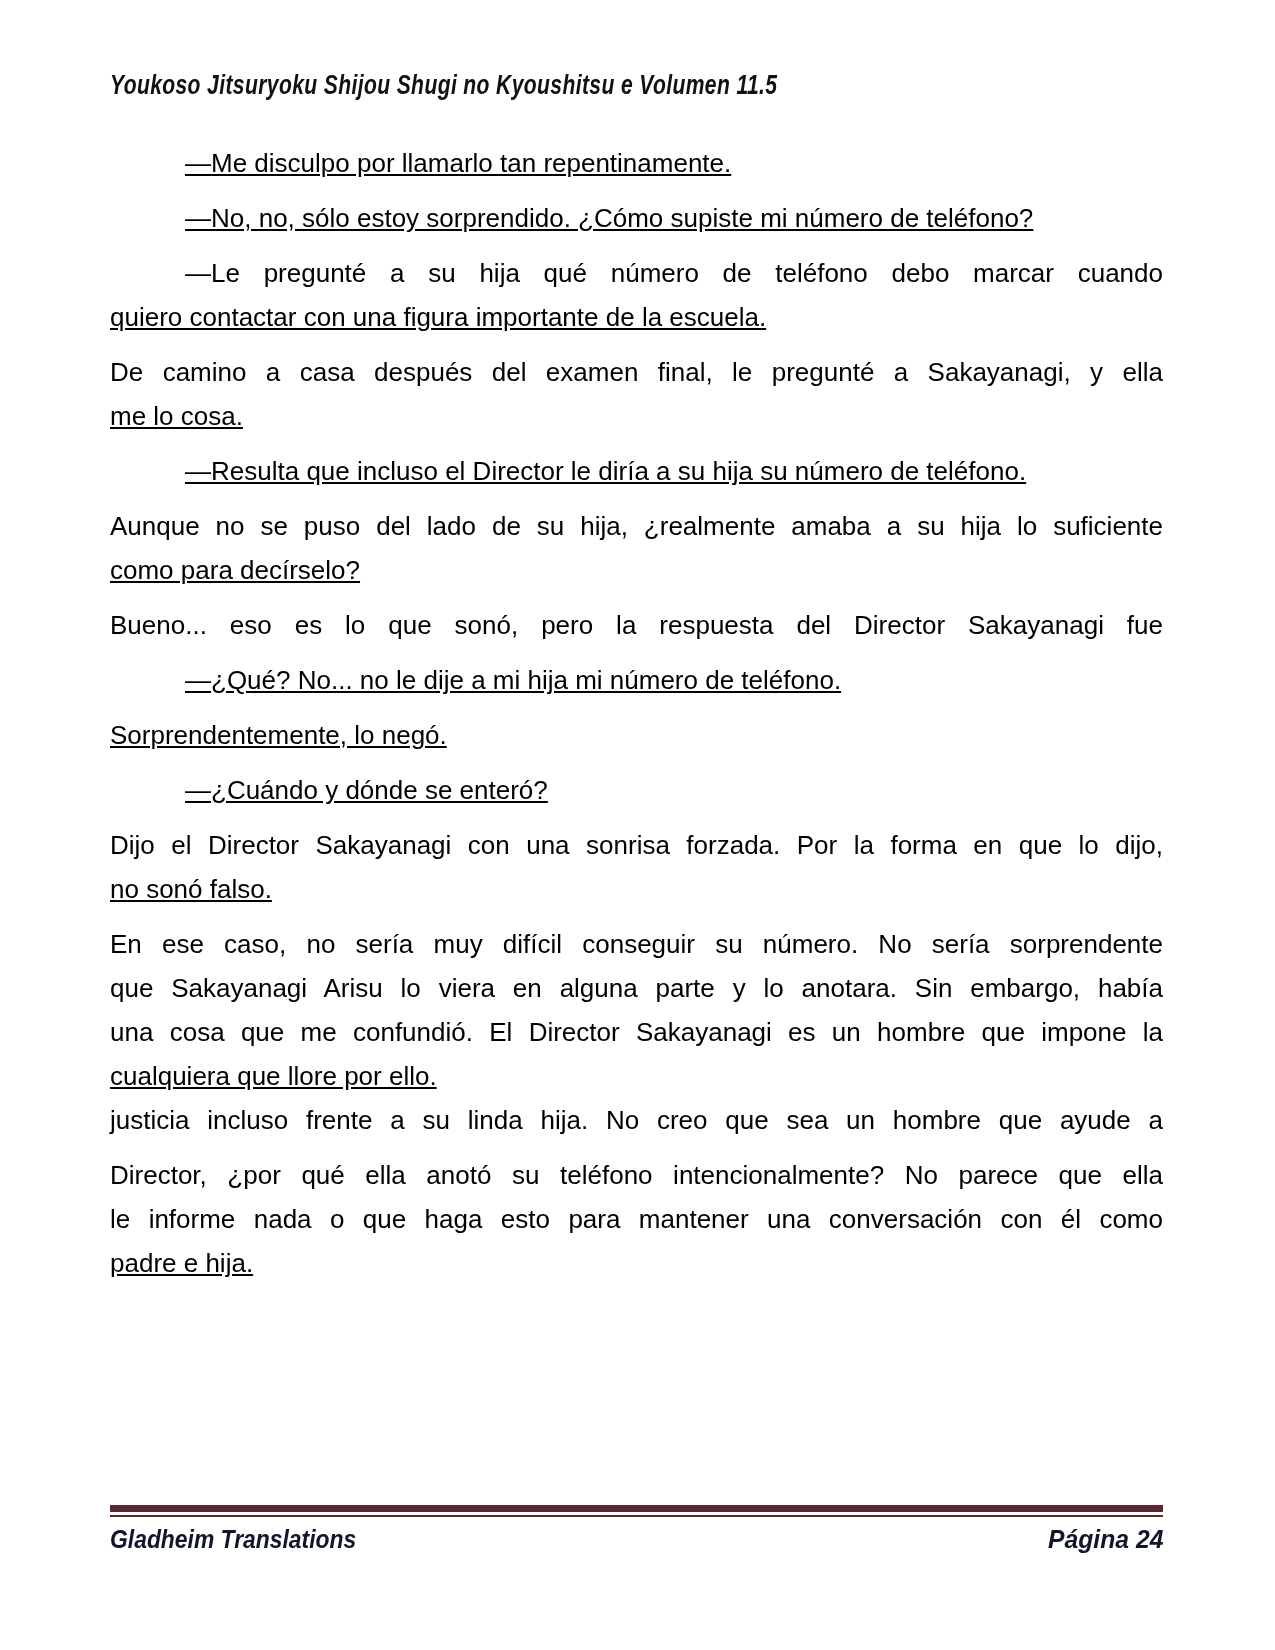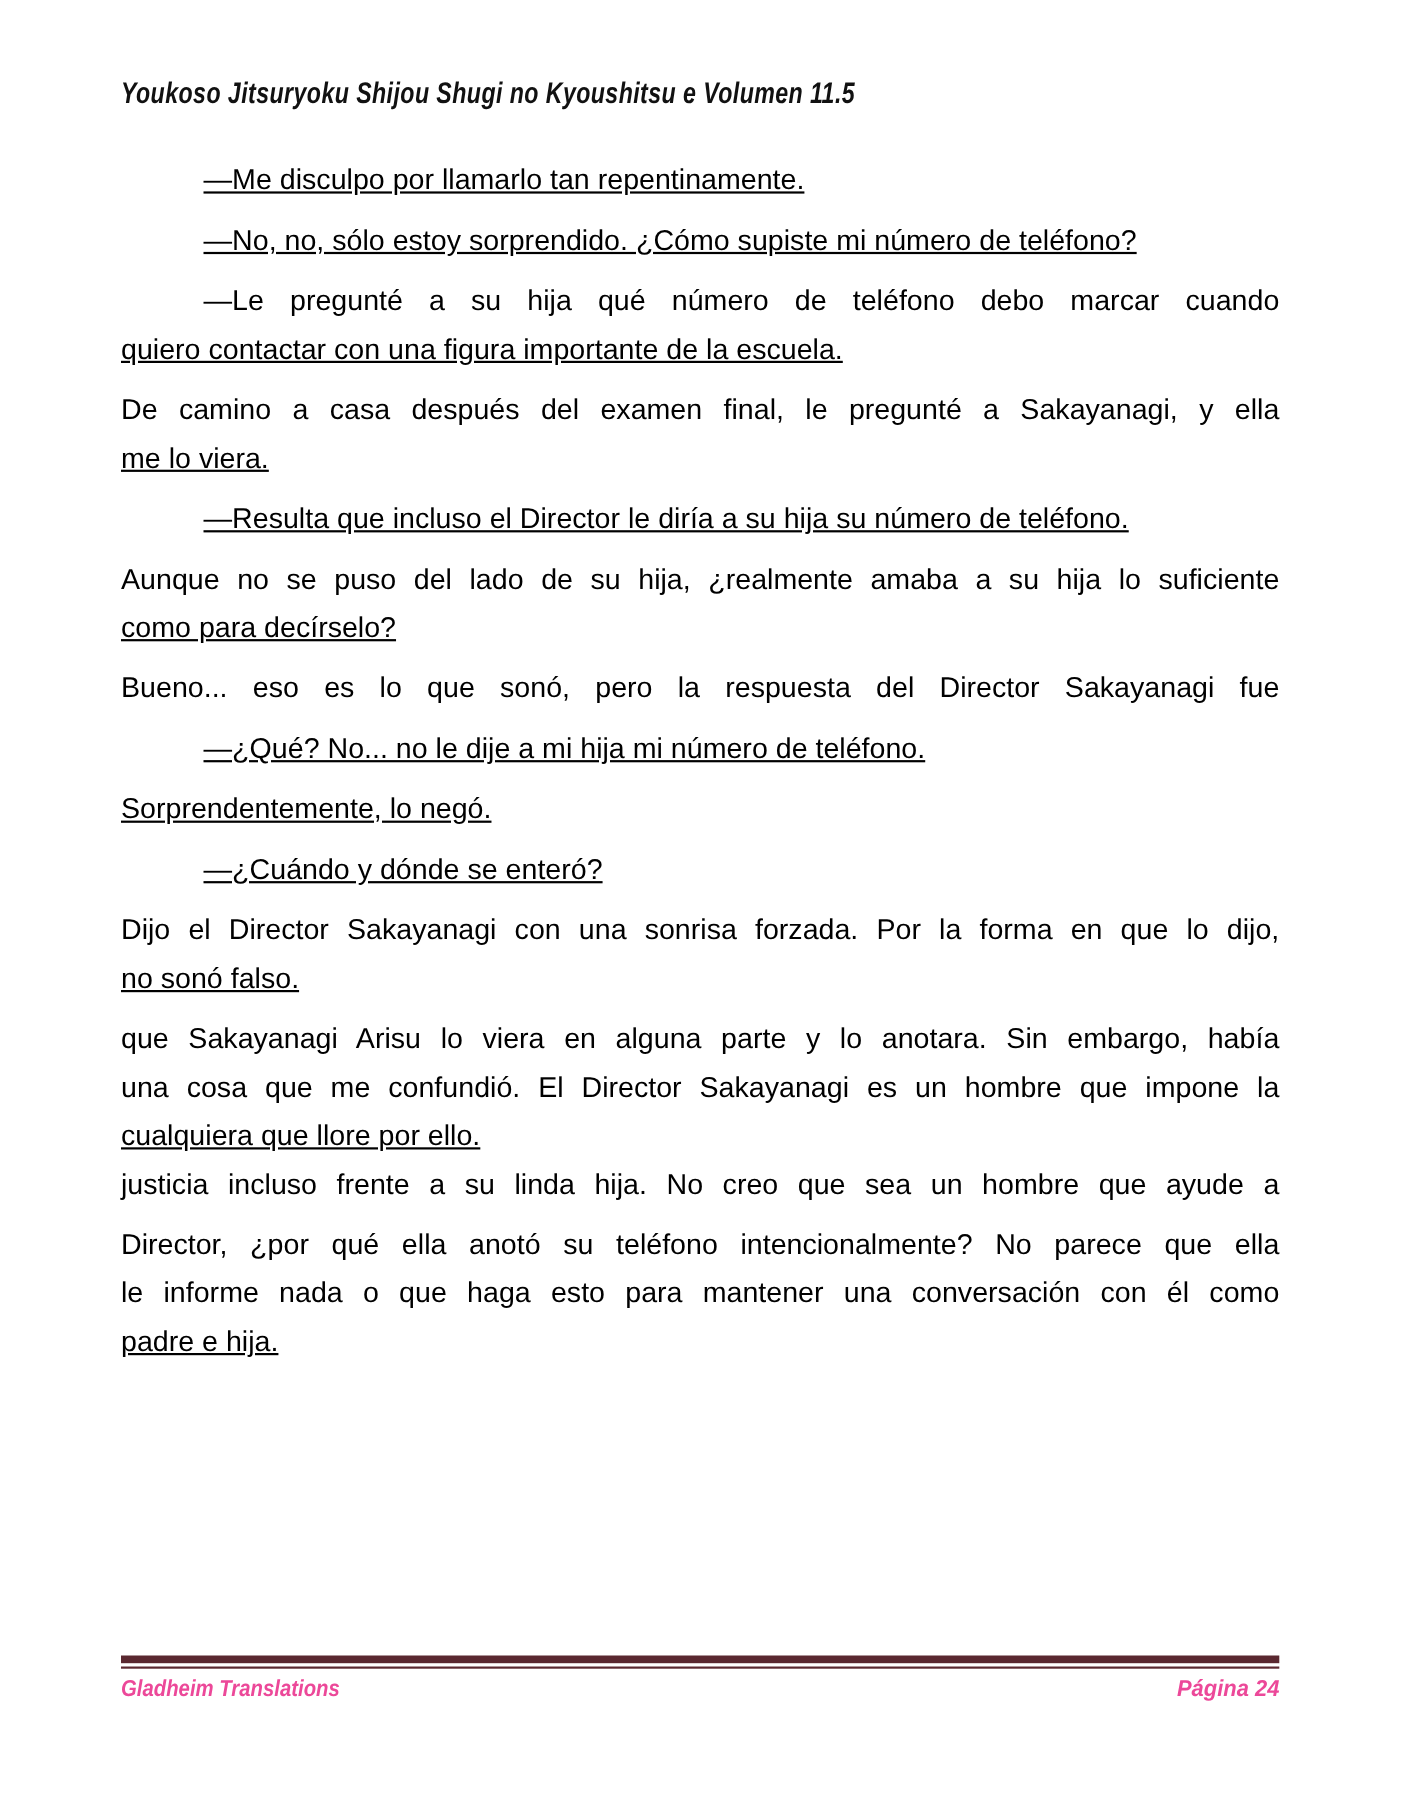--- a/index.html
+++ b/index.html
@@ -72,24 +72,24 @@
   }
   .rule-thin {
     height: 2px;
     margin-top: 3px;
   }
   .footer-row {
     display: flex;
     justify-content: space-between;
     align-items: baseline;
     margin-top: 7px;
-    font-size: 21px;
+    font-size: 26px;
     font-weight: bold;
     font-style: italic;
-    color: #ec4899;
+    color: #0f172a;
   }
   .footer-left {
     transform: scaleX(0.88);
     transform-origin: left center;
     white-space: nowrap;
   }
   .footer-right {
     transform: scaleX(0.95);
     transform-origin: right center;
     white-space: nowrap;
@@ -108,21 +108,21 @@
       </div>
       <div class="para">
         <div class="line last indent">—No, no, sólo estoy sorprendido. ¿Cómo supiste mi número de teléfono?</div>
       </div>
       <div class="para">
         <div class="line indent">—Le pregunté a su hija qué número de teléfono debo marcar cuando</div>
         <div class="line last">quiero contactar con una figura importante de la escuela.</div>
       </div>
       <div class="para">
         <div class="line">De camino a casa después del examen final, le pregunté a Sakayanagi, y ella</div>
-        <div class="line last">me lo viera.</div>
+        <div class="line last">me lo cosa.</div>
       </div>
       <div class="para">
         <div class="line last indent">—Resulta que incluso el Director le diría a su hija su número de teléfono.</div>
       </div>
       <div class="para">
         <div class="line">Aunque no se puso del lado de su hija, ¿realmente amaba a su hija lo suficiente</div>
         <div class="line last">como para decírselo?</div>
       </div>
       <div class="para">
         <div class="line">Bueno... eso es lo que sonó, pero la respuesta del Director Sakayanagi fue</div>
@@ -134,20 +134,21 @@
         <div class="line last">Sorprendentemente, lo negó.</div>
       </div>
       <div class="para">
         <div class="line last indent">—¿Cuándo y dónde se enteró?</div>
       </div>
       <div class="para">
         <div class="line">Dijo el Director Sakayanagi con una sonrisa forzada. Por la forma en que lo dijo,</div>
         <div class="line last">no sonó falso.</div>
       </div>
       <div class="para">
+        <div class="line">En ese caso, no sería muy difícil conseguir su número. No sería sorprendente</div>
         <div class="line">que Sakayanagi Arisu lo viera en alguna parte y lo anotara. Sin embargo, había</div>
         <div class="line">una cosa que me confundió. El Director Sakayanagi es un hombre que impone la</div>
         <div class="line last">cualquiera que llore por ello.</div>
         <div class="line">justicia incluso frente a su linda hija. No creo que sea un hombre que ayude a</div>
       </div>
       <div class="para">
         <div class="line">Director, ¿por qué ella anotó su teléfono intencionalmente? No parece que ella</div>
         <div class="line">le informe nada o que haga esto para mantener una conversación con él como</div>
         <div class="line last">padre e hija.</div>
       </div>

